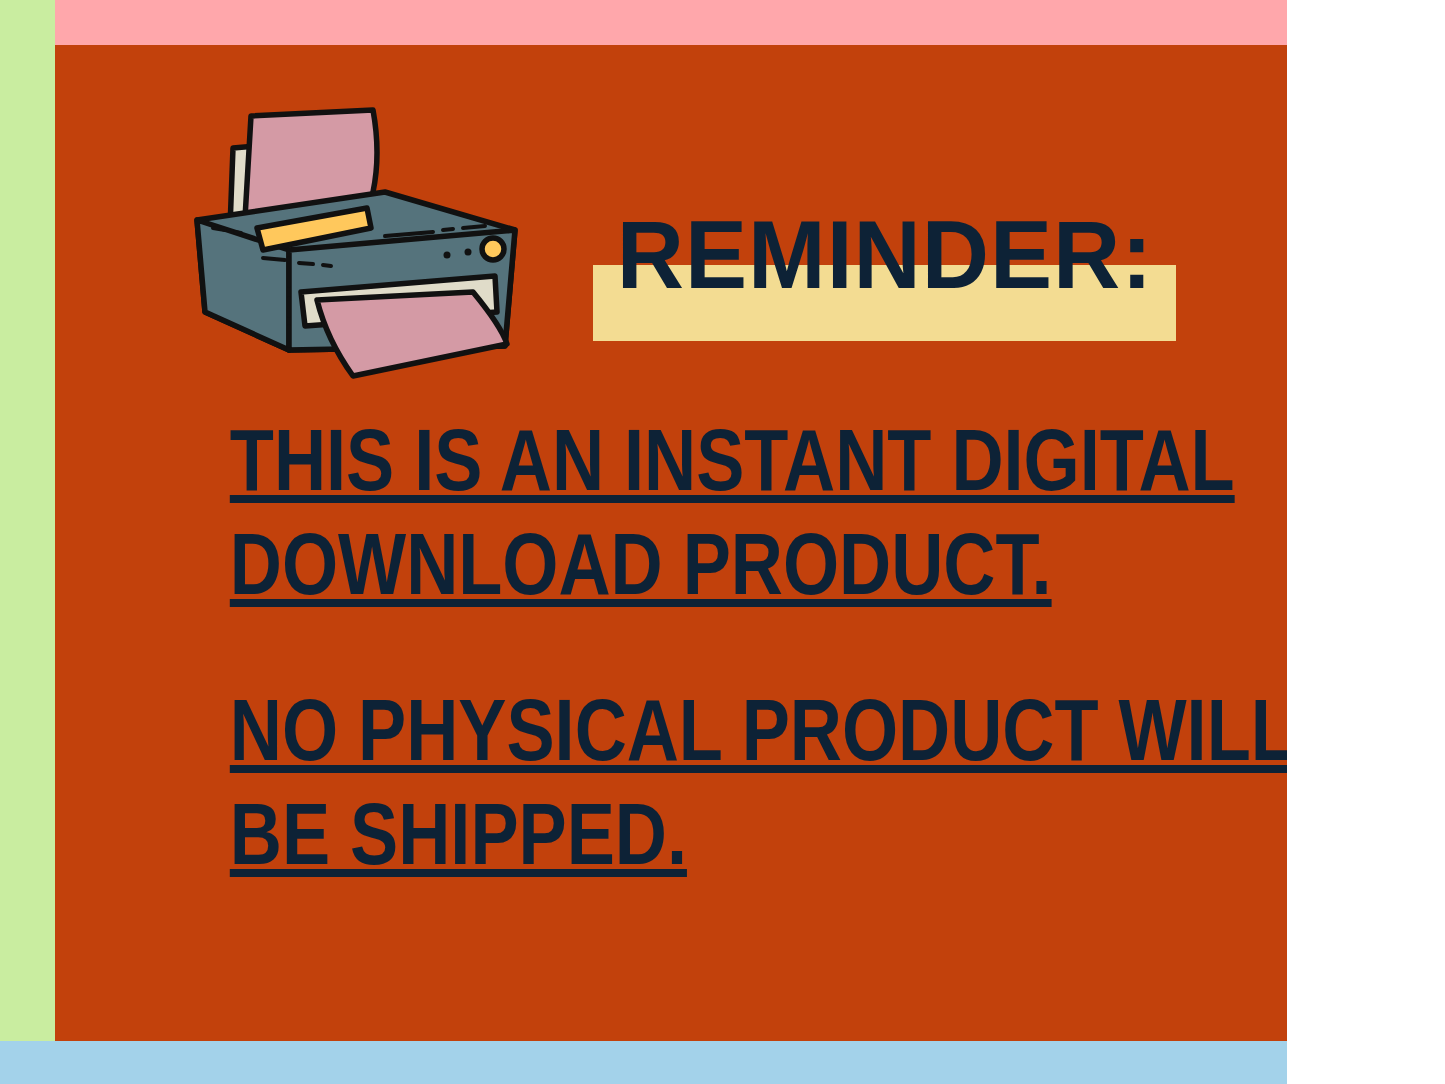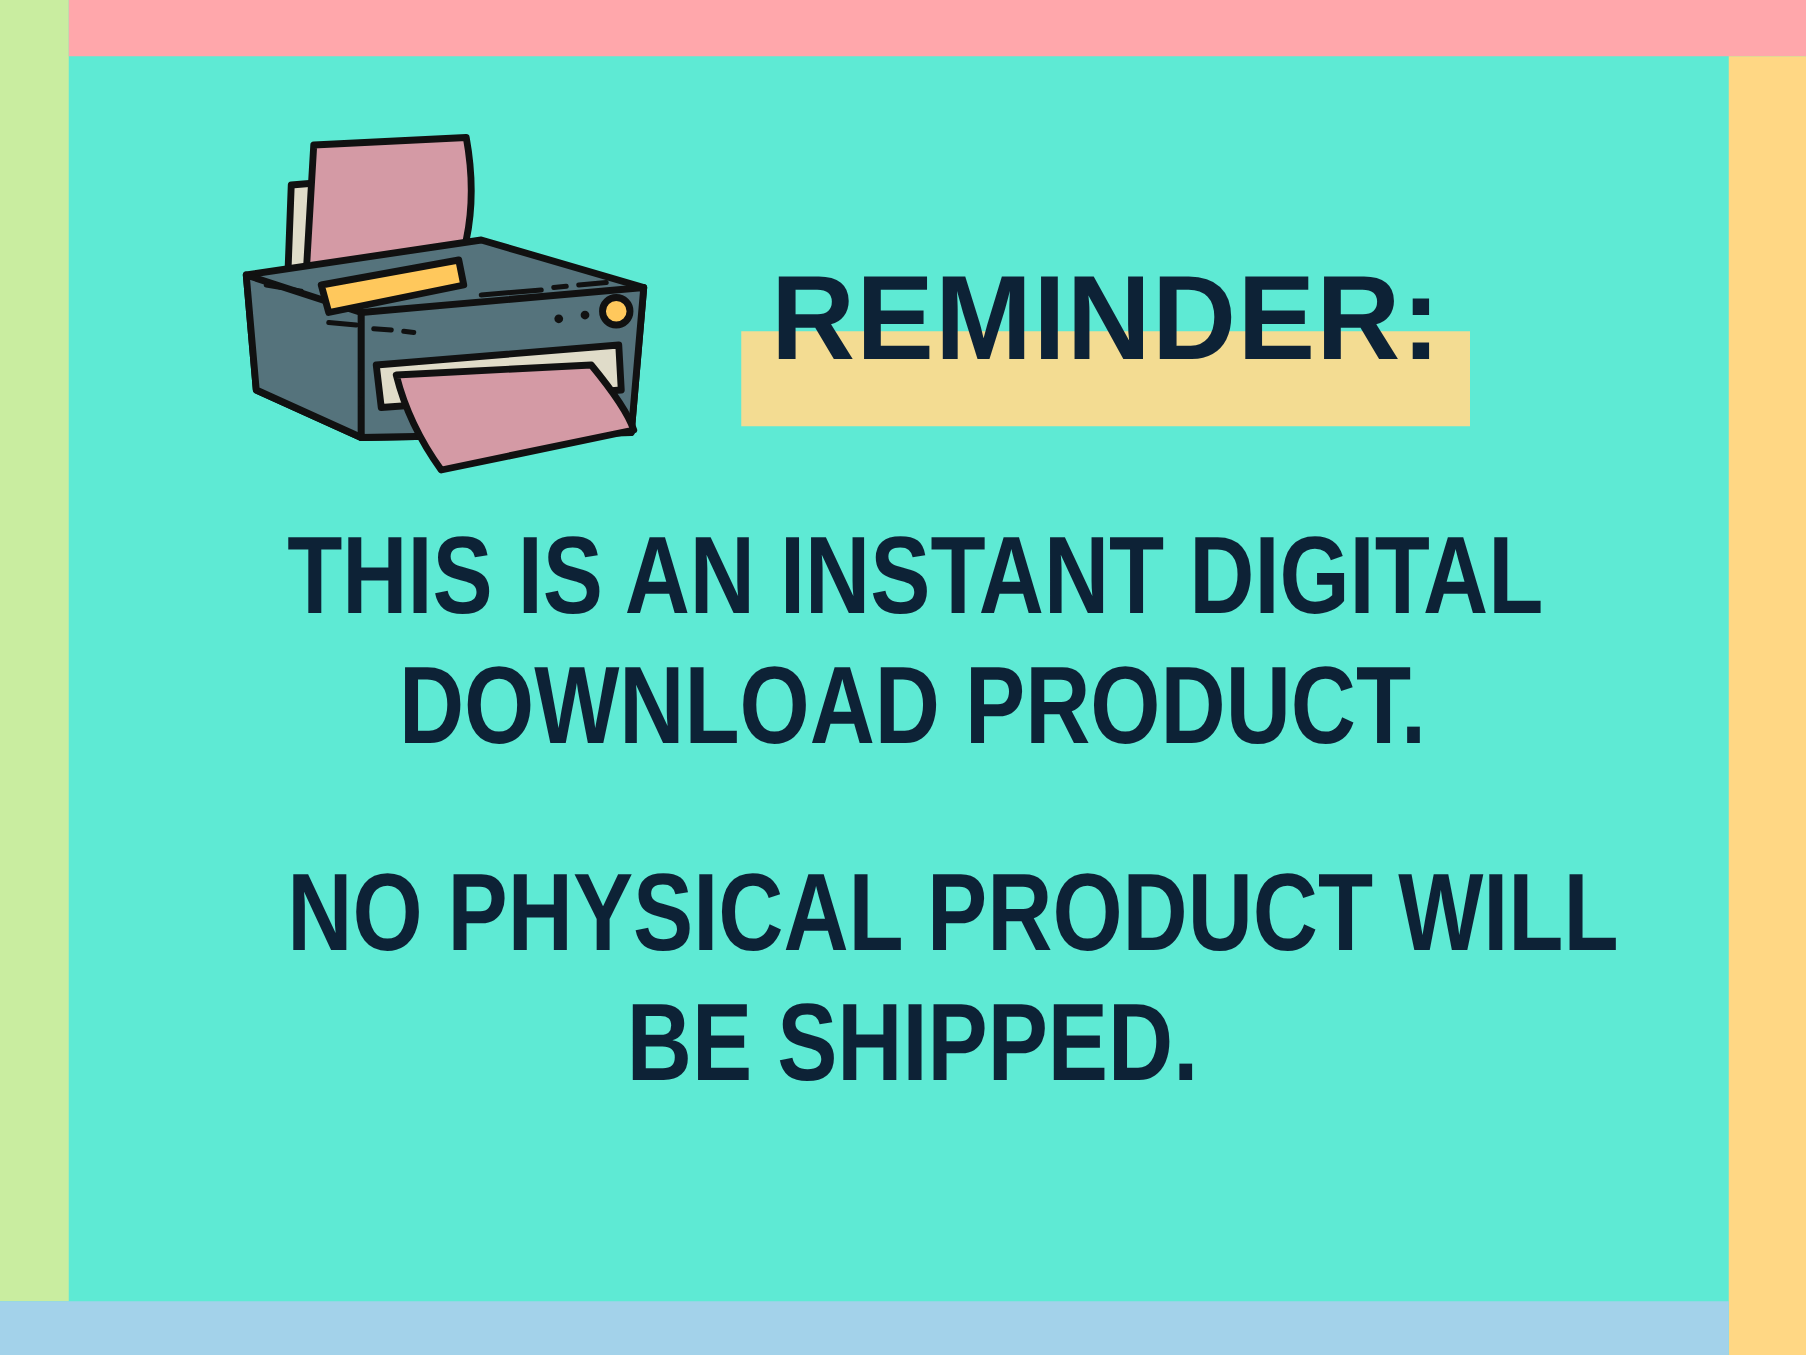--- a/index.html
+++ b/index.html
@@ -2,23 +2,23 @@
 <html><head>
 <meta charset="utf-8">
 <style>
   html, body {
     margin: 0;
     padding: 0;
     background: #ffffff;
   }
   #canvas {
     position: relative;
-    width: 1445px;
+    width: 1287px;
     height: 1084px;
-    background: #5eead4;
+    background: #c2410c;
     overflow: hidden;
     font-family: "Liberation Sans", sans-serif;
   }
 
   
   .band {
     position: absolute;
   }
   #band-left-green {
     left: 0; top: 0;
@@ -86,22 +86,23 @@
     transform-origin: center top;
     white-space: nowrap;
   }
 
   
   #body-copy {
     position: absolute;
     left: 120px;
     top: 408px;
     width: 1220px;
-    text-align: center;
+    text-align: left;
     color: #0d2236;
+    text-decoration: underline;
   }
   .body-line {
     font-family: "Liberation Sans", sans-serif;
     font-weight: 700;
     font-size: 88px;
     line-height: 104px;
     letter-spacing: 0px;
     color: #0d2236;
     white-space: nowrap;
     transform: scaleX(0.82);

